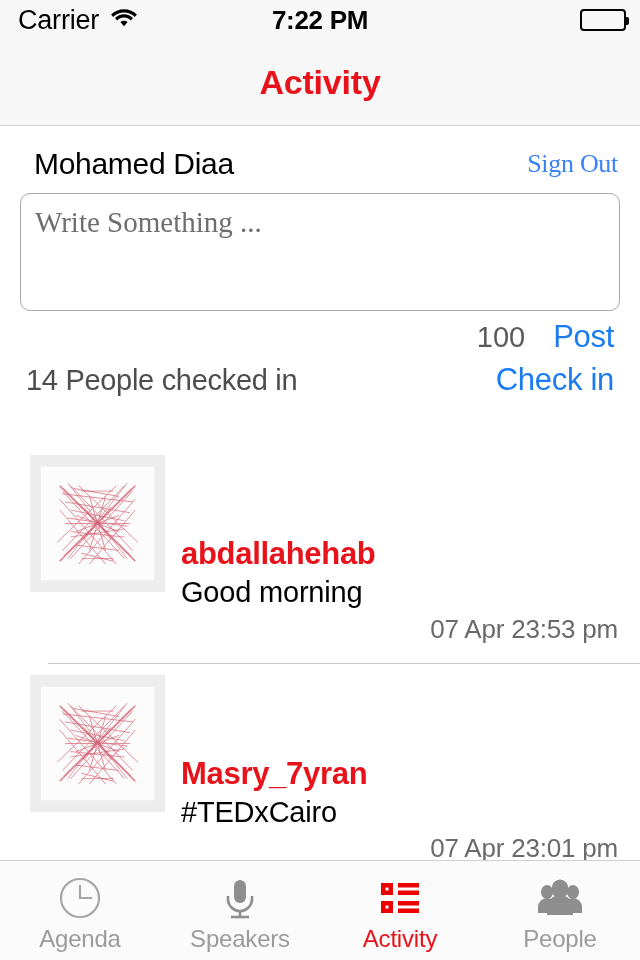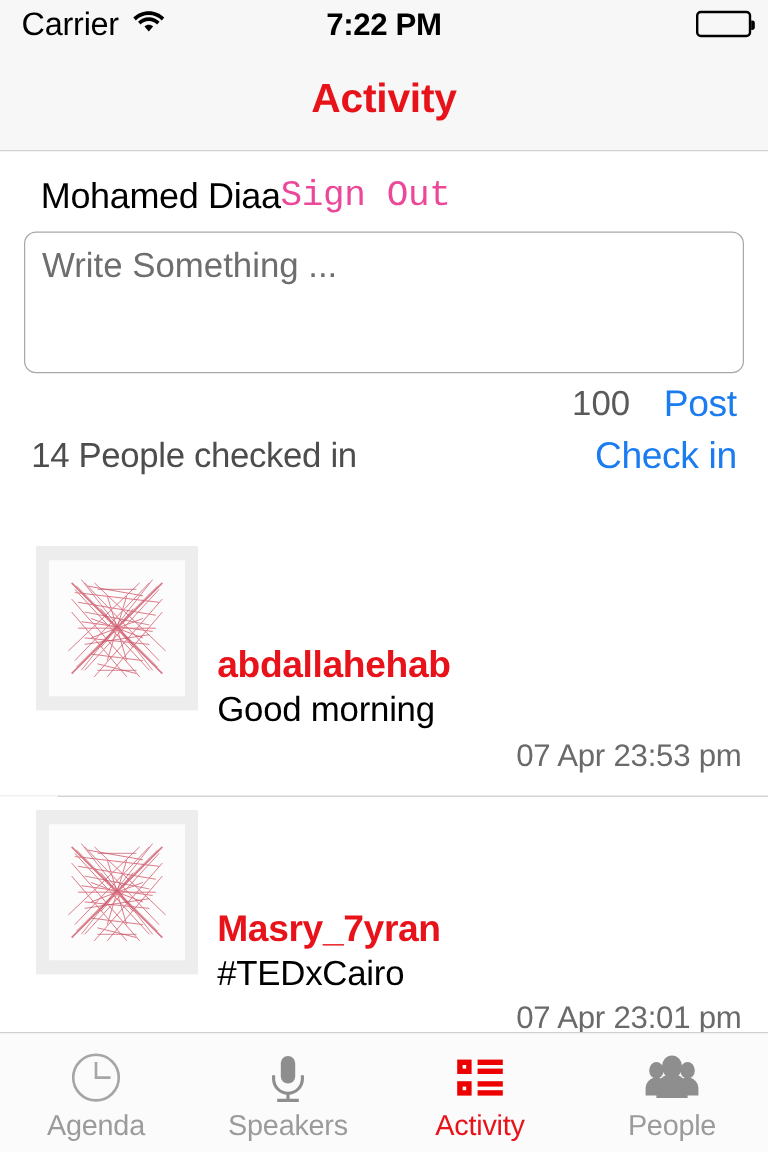--- a/index.html
+++ b/index.html
@@ -66,40 +66,40 @@
     font-size: 34px; font-weight: bold; color: #e8131a; letter-spacing: -0.2px;
   }
 
   
   #compose {
     position: absolute;
     left: 0; top: 127px;
     width: 640px;
   }
   .compose-head {
-    display: flex; align-items: center; 
+    display: flex; align-items: center; justify-content: space-between;
     padding: 15px 22px 0 34px;
     height: 58px;
   }
   #user-name { font-size: 30px; color: #000; letter-spacing: -0.3px; }
   #sign-out-button {
-    font-size: 30px; color: #ec4899; letter-spacing: -0.3px;
+    font-size: 26px; color: #3b82f6; letter-spacing: -0.3px;
     background: none; border: none; cursor: pointer;
-    font-family: Liberation Mono, monospace;
+    font-family: Liberation Serif, serif;
   }
   #compose-textarea {
     display: block;
     margin: 8px 20px 0 20px;
     width: 600px; height: 118px;
     border: 1px solid #a8a8a8;
     border-radius: 10px;
     background: #fff;
     padding: 12px 14px;
     font-size: 29px;
-    font-family: Liberation Sans, sans-serif;
+    font-family: Liberation Serif, serif;
     color: #000;
     resize: none;
     outline: none;
   }
   #compose-textarea::placeholder { color: #6e6e6e; }
   .compose-actions {
     display: flex; align-items: center; justify-content: flex-end;
     gap: 28px;
     padding: 8px 26px 0 0;
     height: 44px;

